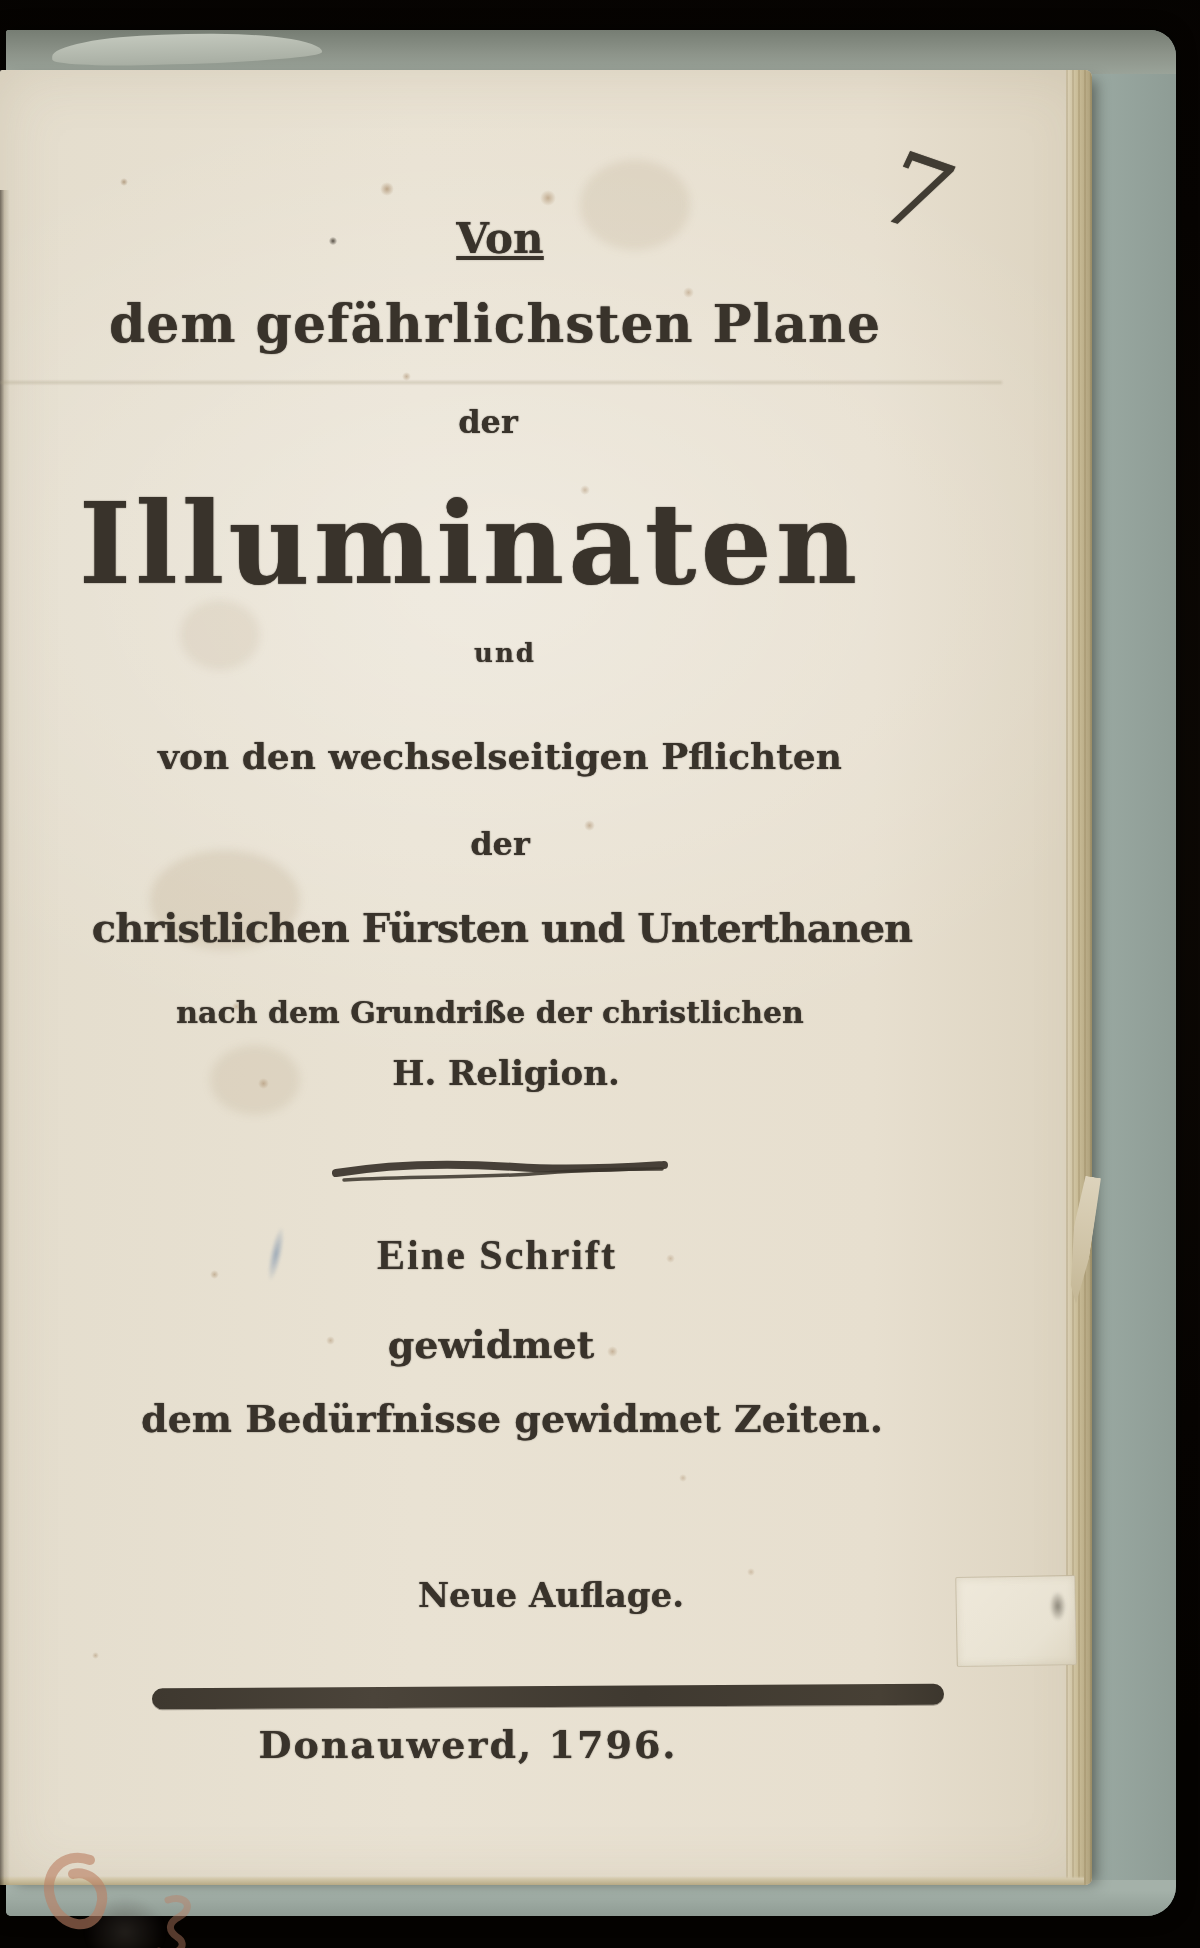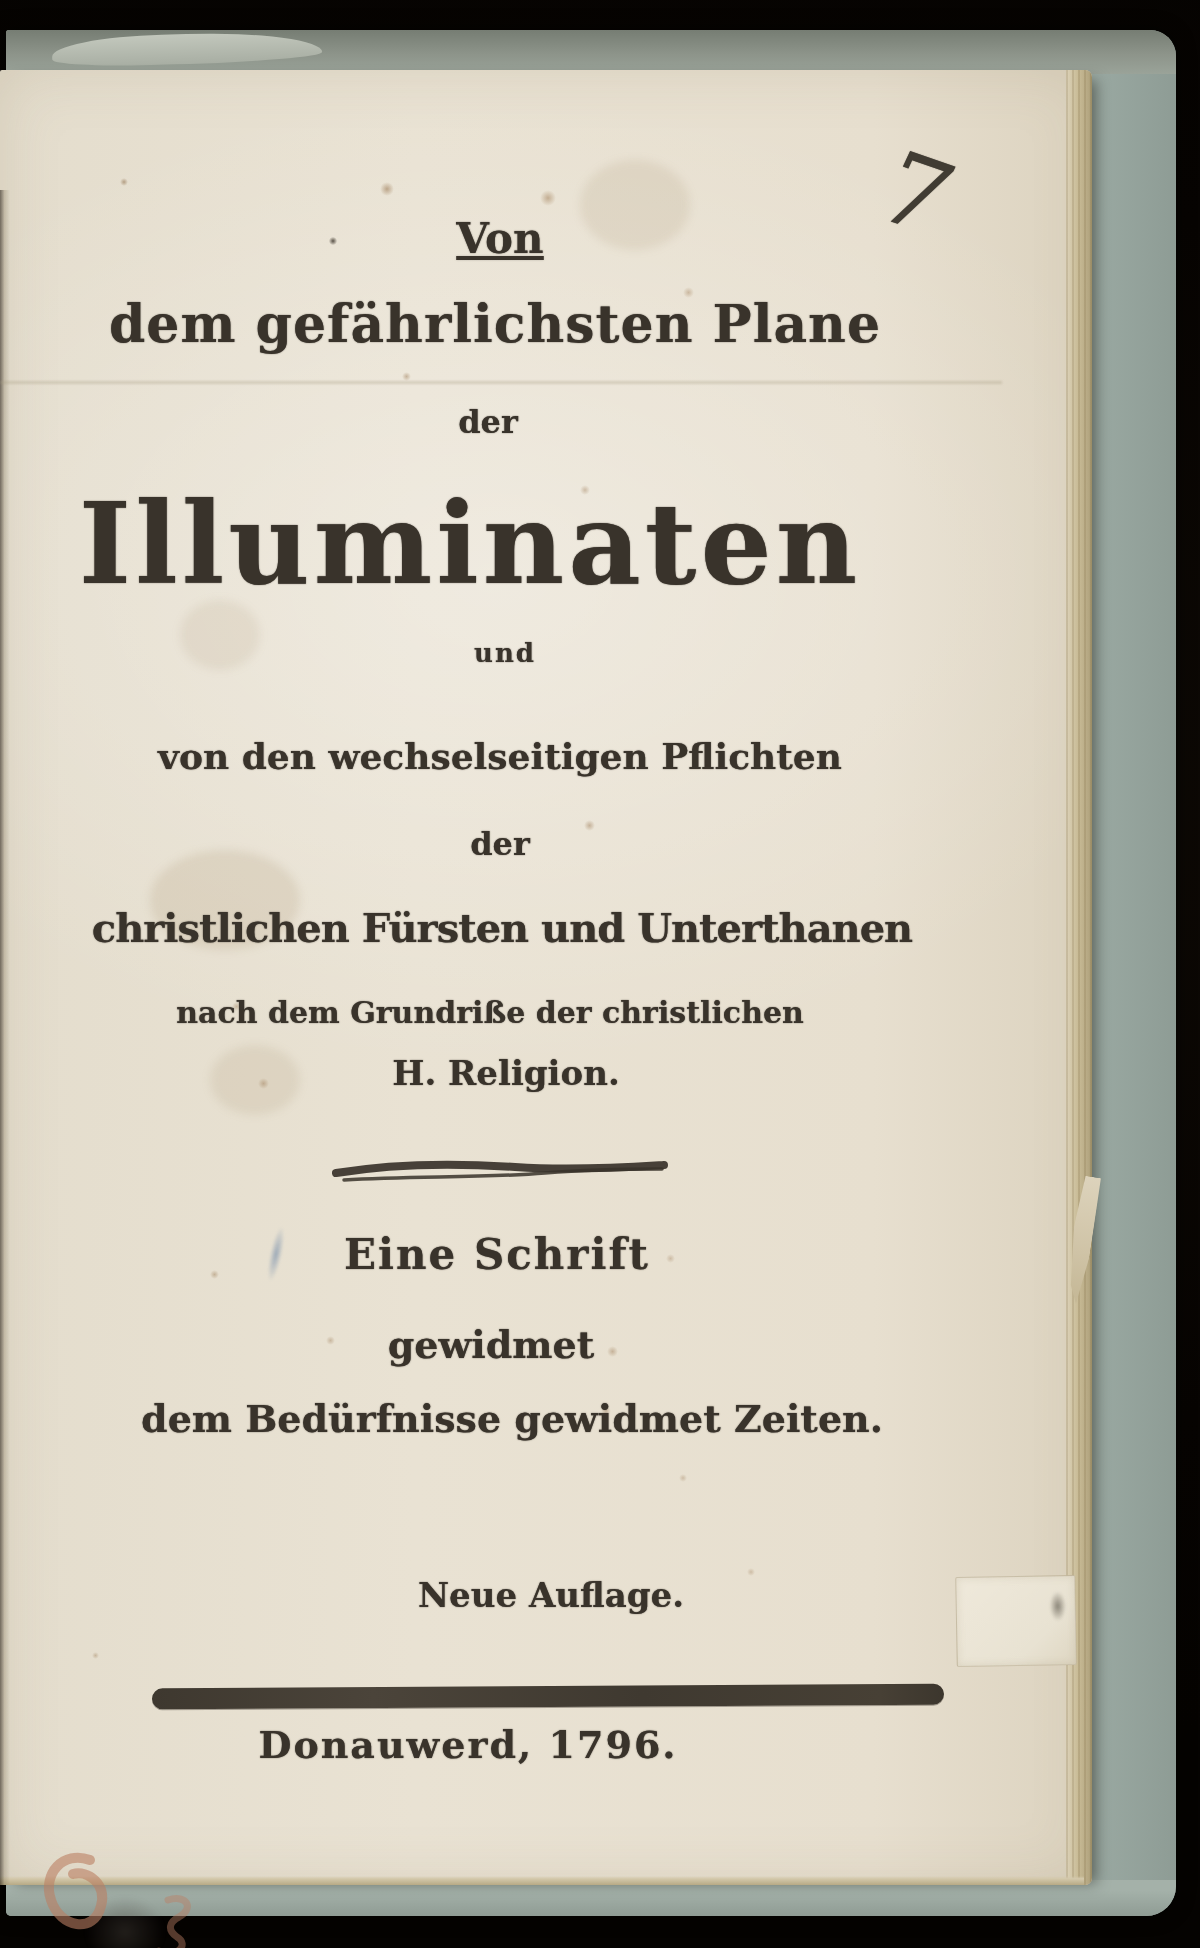--- a/index.html
+++ b/index.html
@@ -69,21 +69,21 @@
   .l-von{top:148px;left:500px;font-size:42px;text-decoration:underline;}
   .l-plane{top:228px;left:495px;font-size:52px;letter-spacing:1px;}
   .l-der1{top:336px;left:488px;font-size:32px;}
   .l-illum{top:418px;left:470px;font-size:112px;letter-spacing:4px;}
   .l-und{top:570px;left:505px;font-size:26px;letter-spacing:2px;}
   .l-pflicht{top:668px;left:500px;font-size:36px;}
   .l-der2{top:758px;left:500px;font-size:32px;}
   .l-fuerst{top:838px;left:490px;font-size:40px;letter-spacing:-1px;margin-left:12px;}
   .l-grund{top:928px;left:490px;font-size:30px;}
   .l-relig{top:986px;left:506px;font-size:34px;text-align:right;}
-  .l-eine{top:1164px;left:497px;font-size:42px;letter-spacing:2px;}
+  .l-eine{top:1164px;left:497px;font-size:42px;letter-spacing:2px;font-family:Liberation Serif, serif;}
   .l-gewid{top:1256px;left:491px;font-size:38px;text-align:center;}
   .l-beduerf{top:1330px;left:512px;font-size:38px;}
   .l-neue{top:1508px;left:551px;font-size:34px;}
   .l-imprint{top:1656px;left:468px;font-size:38px;letter-spacing:2px;}
   
   .rule-thin-svg{position:absolute;left:330px;top:1086px;}
   .rule-thick{
     position:absolute;left:152px;top:1616px;width:792px;height:21px;
     border-radius:12px;transform:rotate(-.35deg);
     background:linear-gradient(90deg,#3e382f,#4b443a 28%,#3f3930 62%,#474035 92%,#3c362d);

